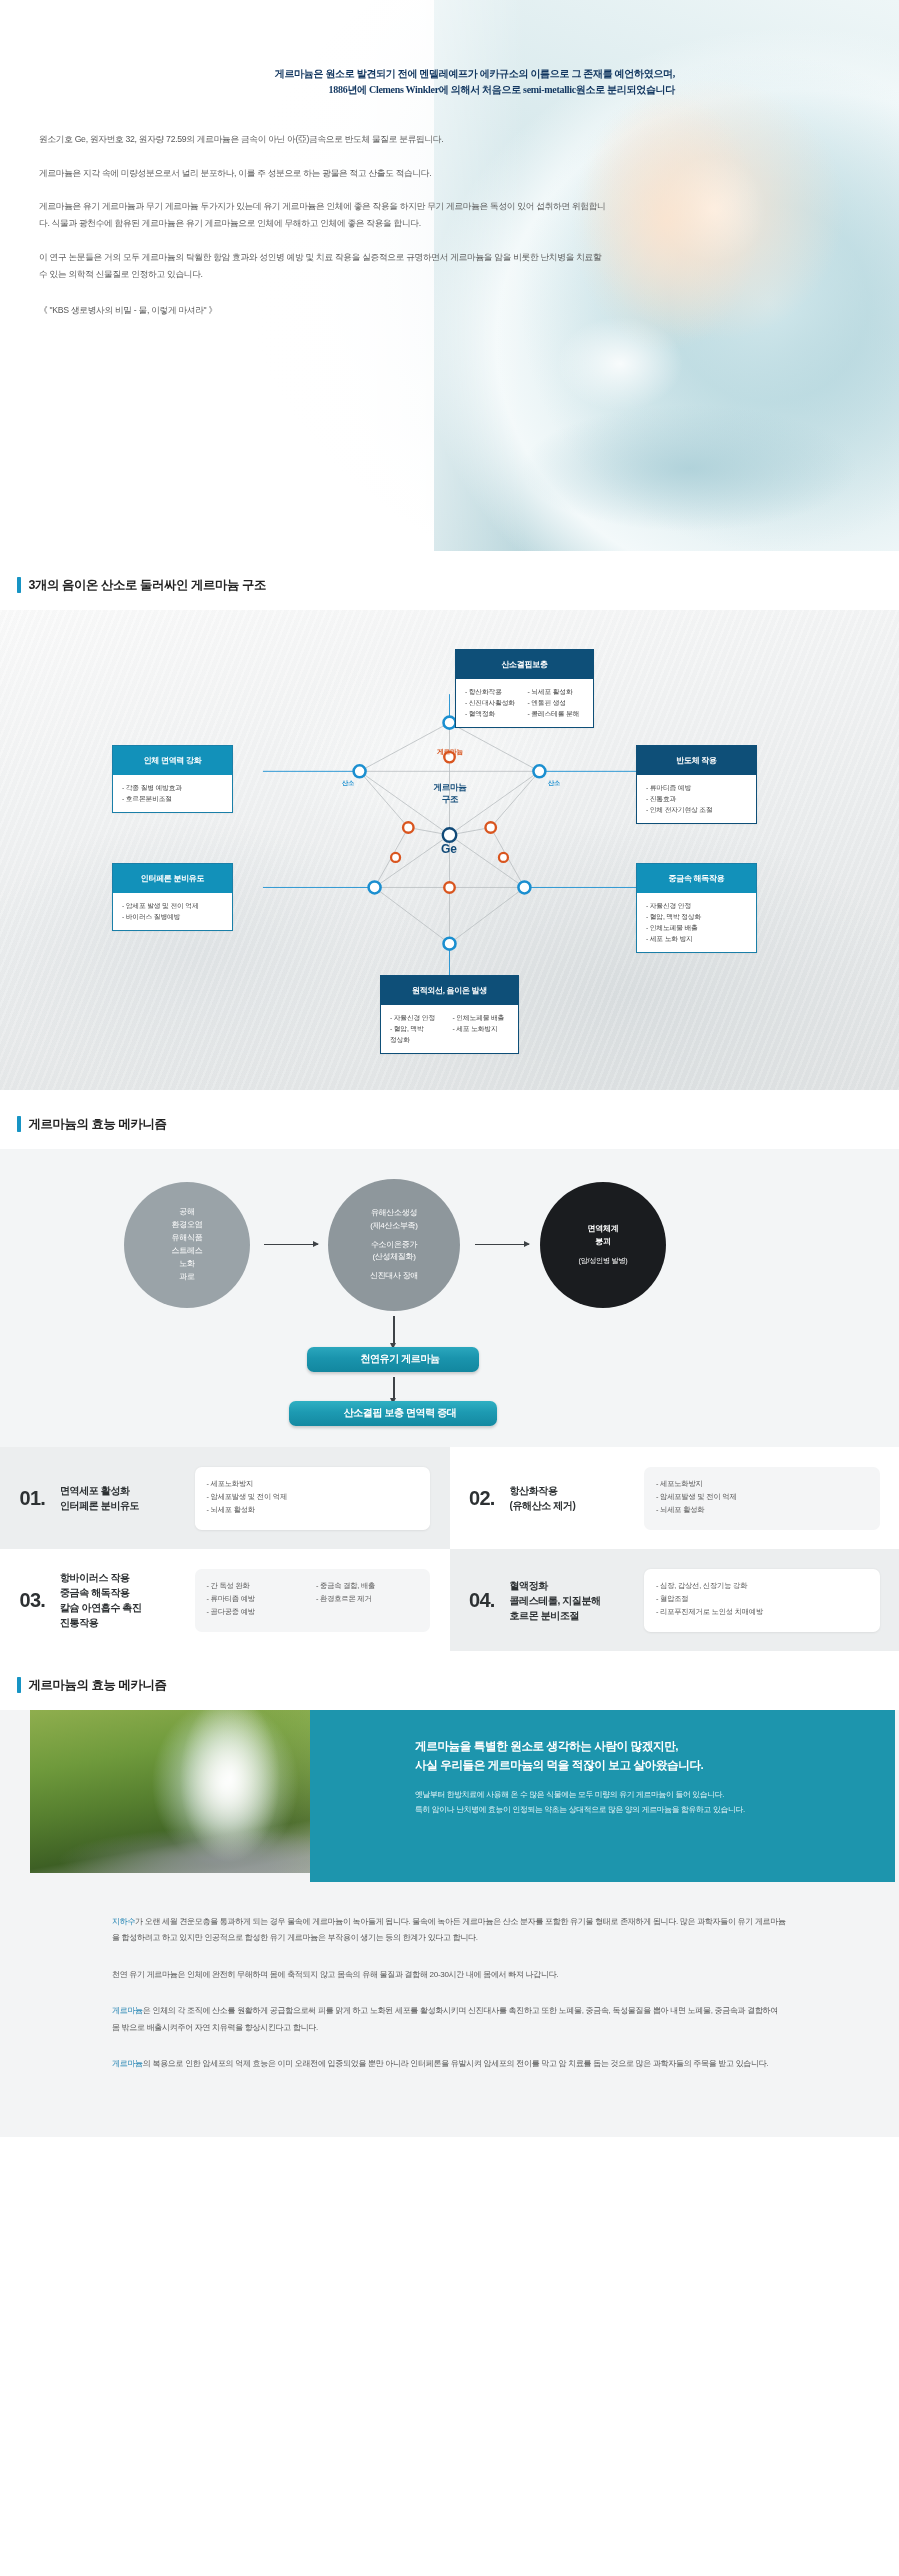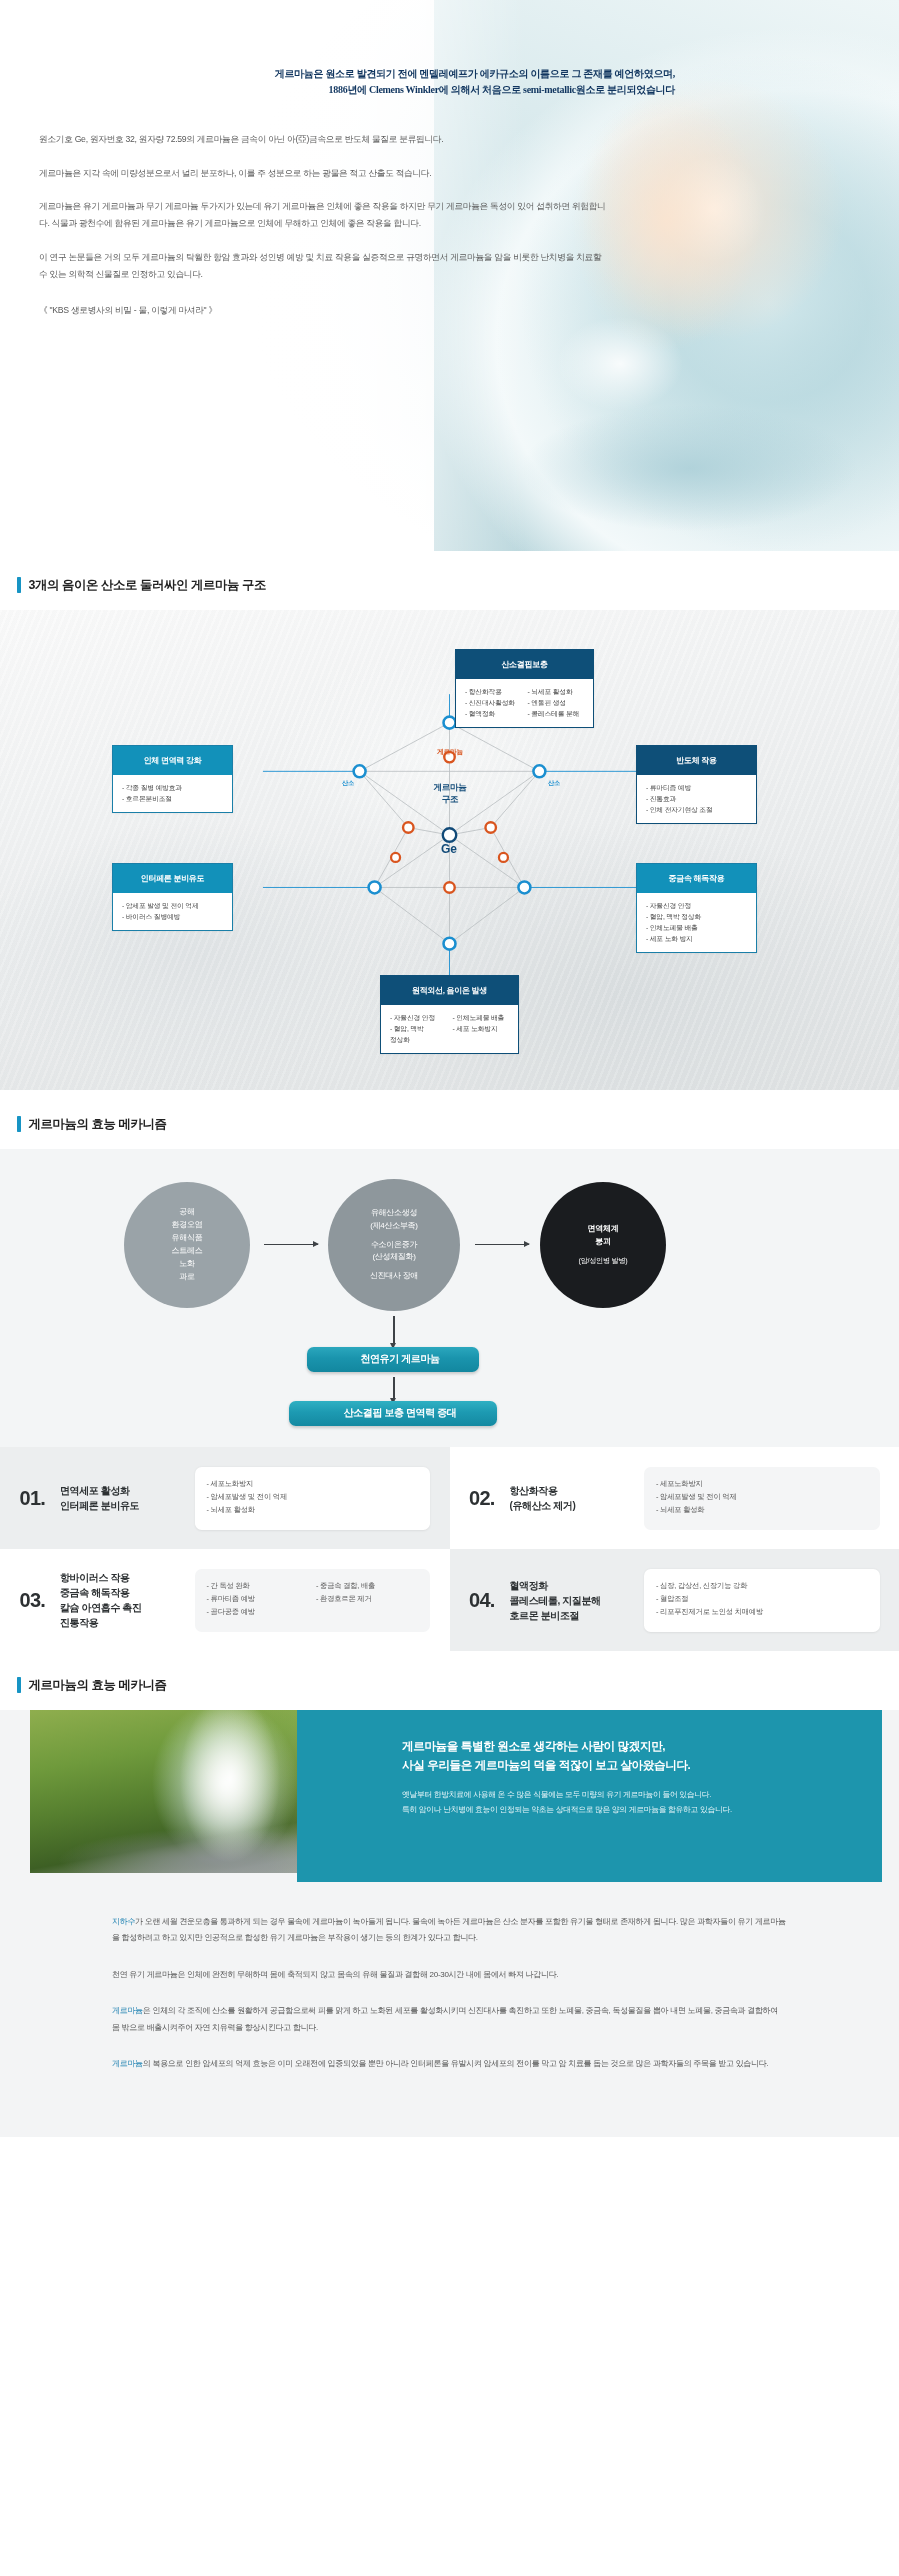--- a/index.html
+++ b/index.html
@@ -207,21 +207,21 @@
       linear-gradient(170deg,#8fae4e 0%,#6f9a3c 25%,#567f2f 45%,#3d5f24 65%,#9aa39a 80%,#b9bdb8 100%);
   }
   .bot-hero .photo:after{
     content:"";position:absolute;inset:0;
     background:
       radial-gradient(ellipse 67px 112px at 43% 42%, rgba(255,255,255,.95) 0%, rgba(255,255,255,.25) 55%, rgba(255,255,255,0) 75%),
       radial-gradient(ellipse 225px 45px at 40% 92%, rgba(140,145,148,.85) 0%, rgba(160,165,168,0) 70%),
       radial-gradient(circle at 78% 22%, rgba(190,210,120,.55) 0%, rgba(190,210,120,0) 45%);
   }
   .bot-hero .panel {
-    position:absolute; right:17px; top:0; width:585px; min-height:172px;
+    position:absolute; right:4px; top:0; width:585px; min-height:172px;
     background:#1d95ad;
     padding:25.5px 60px 22.5px 105px;
     color:#fff;
   }
   .bot-hero .panel h3 {
     font-size:11.6px; font-weight:bold; line-height:1.68; letter-spacing:-0.4px; margin-bottom:13.5px;
   }
   .bot-hero .panel p { font-size:7.8px; line-height:1.9; letter-spacing:-0.3px; color:#eaf7fa; }
 
   .bot-body { padding:31.5px 112px 45px 112px; }

